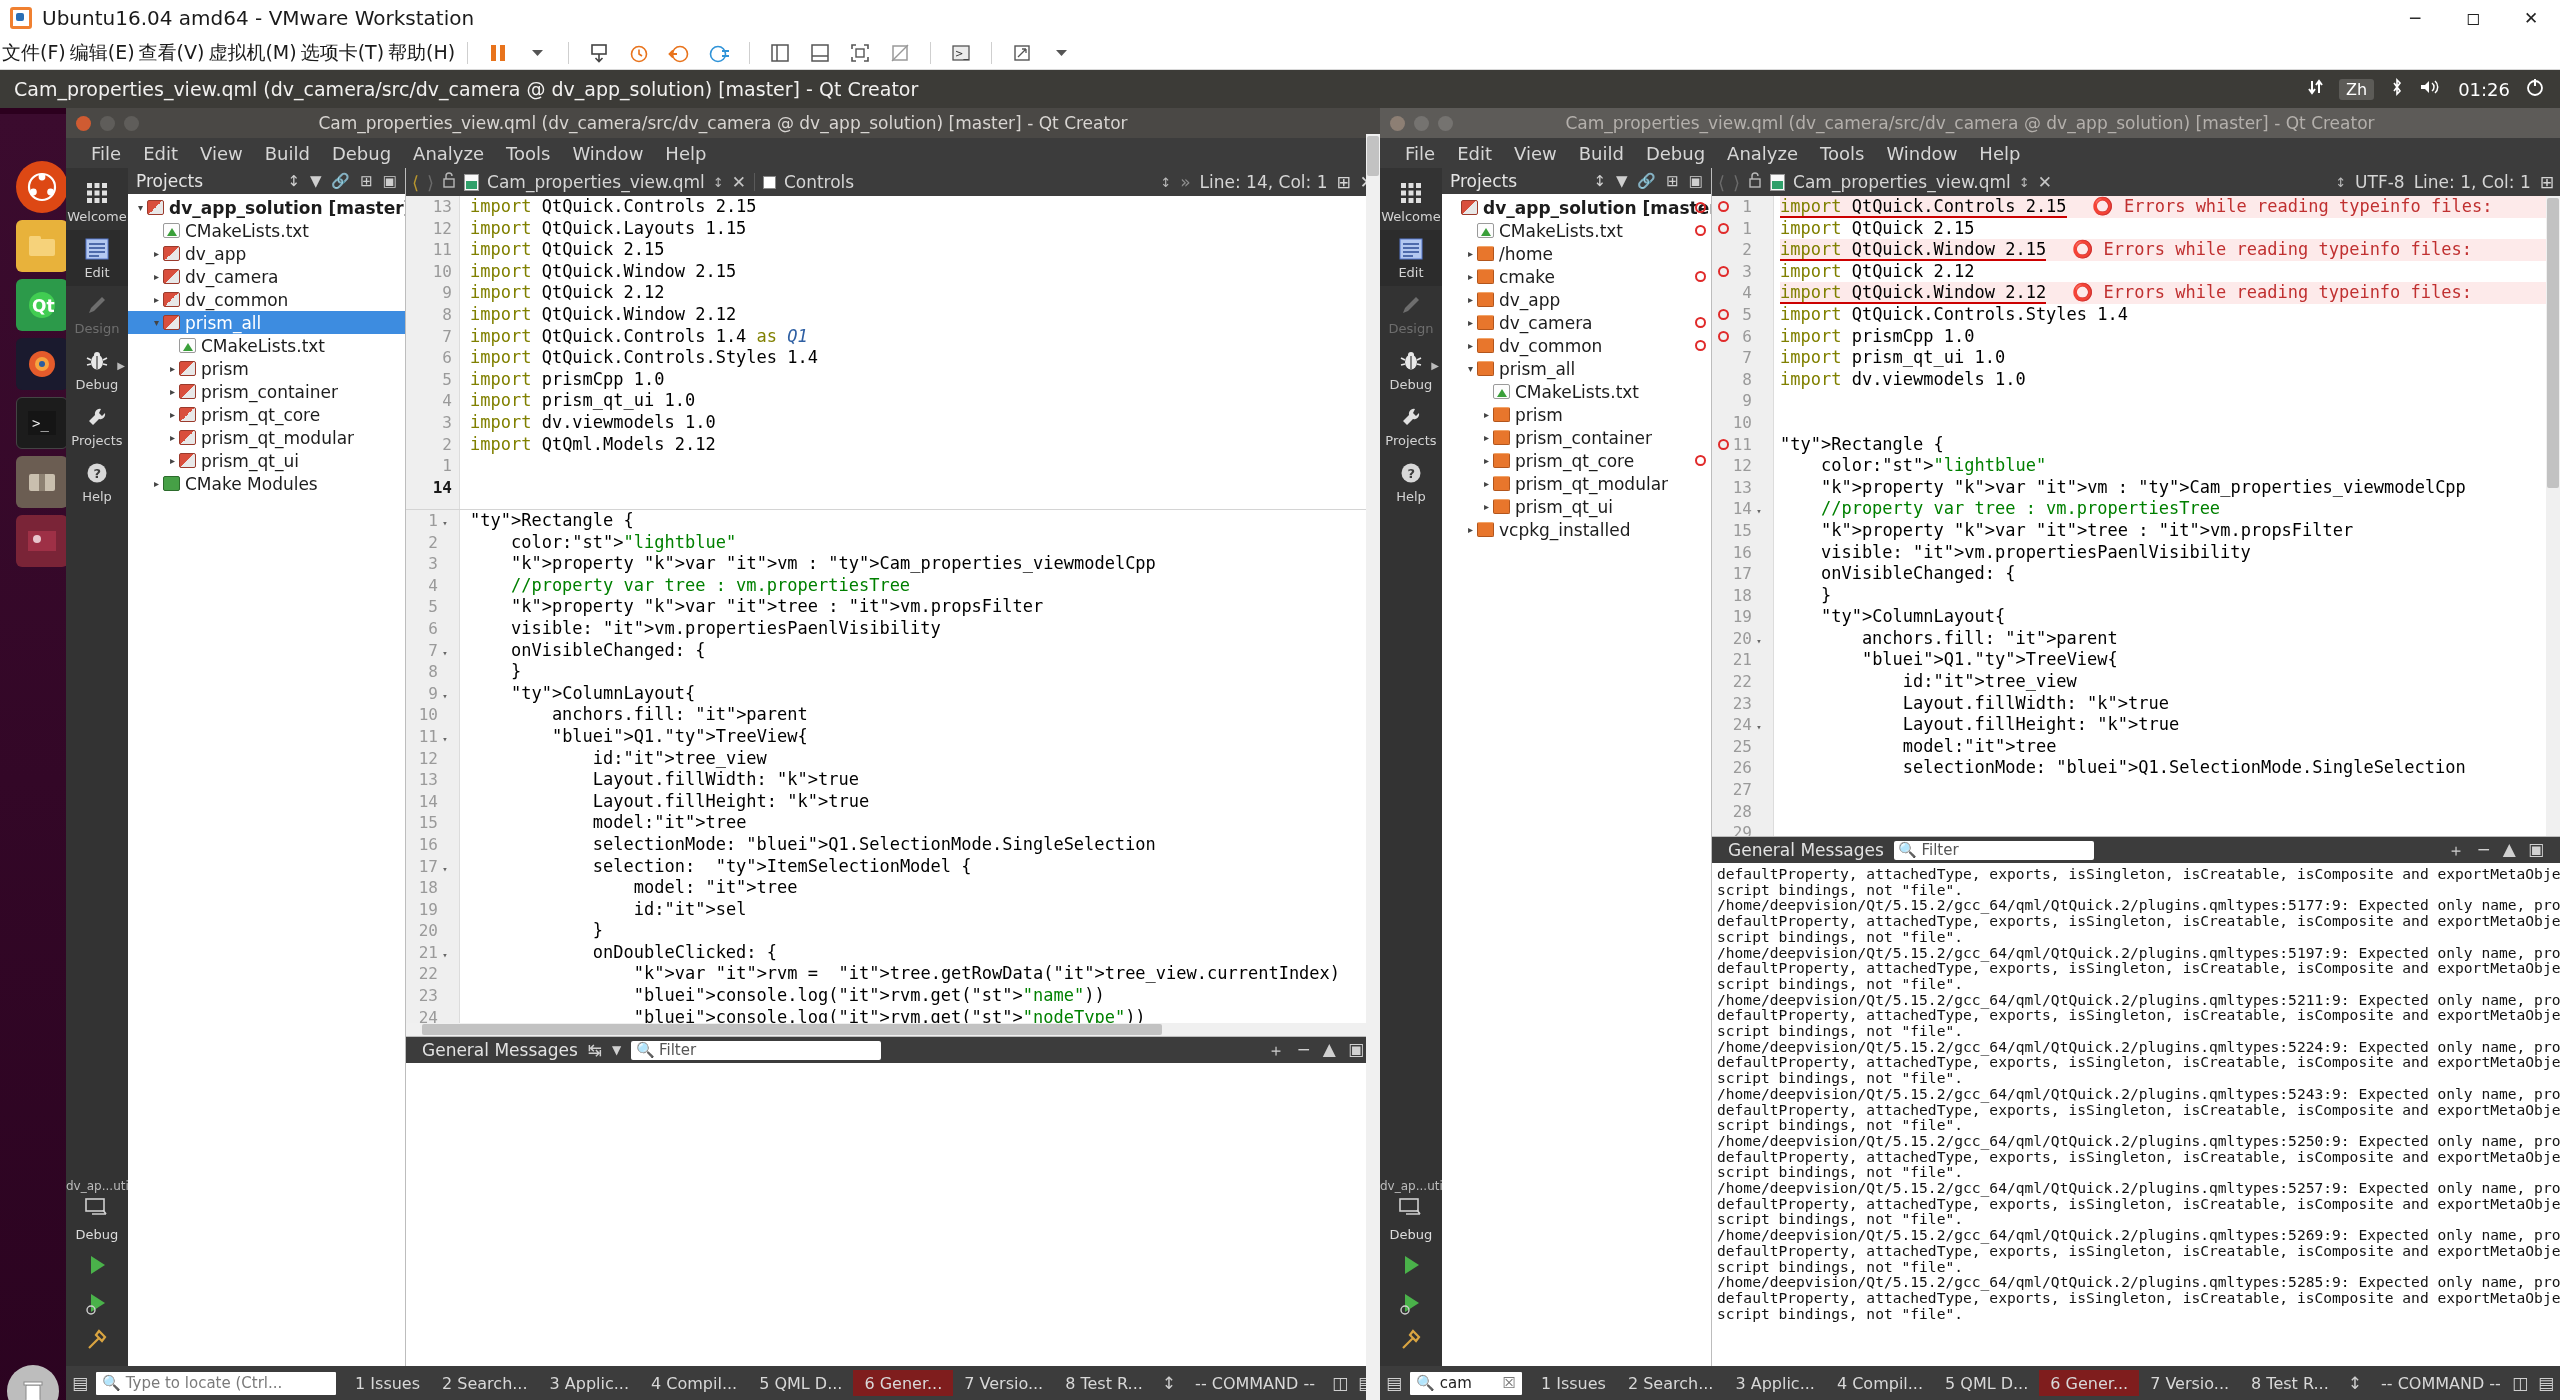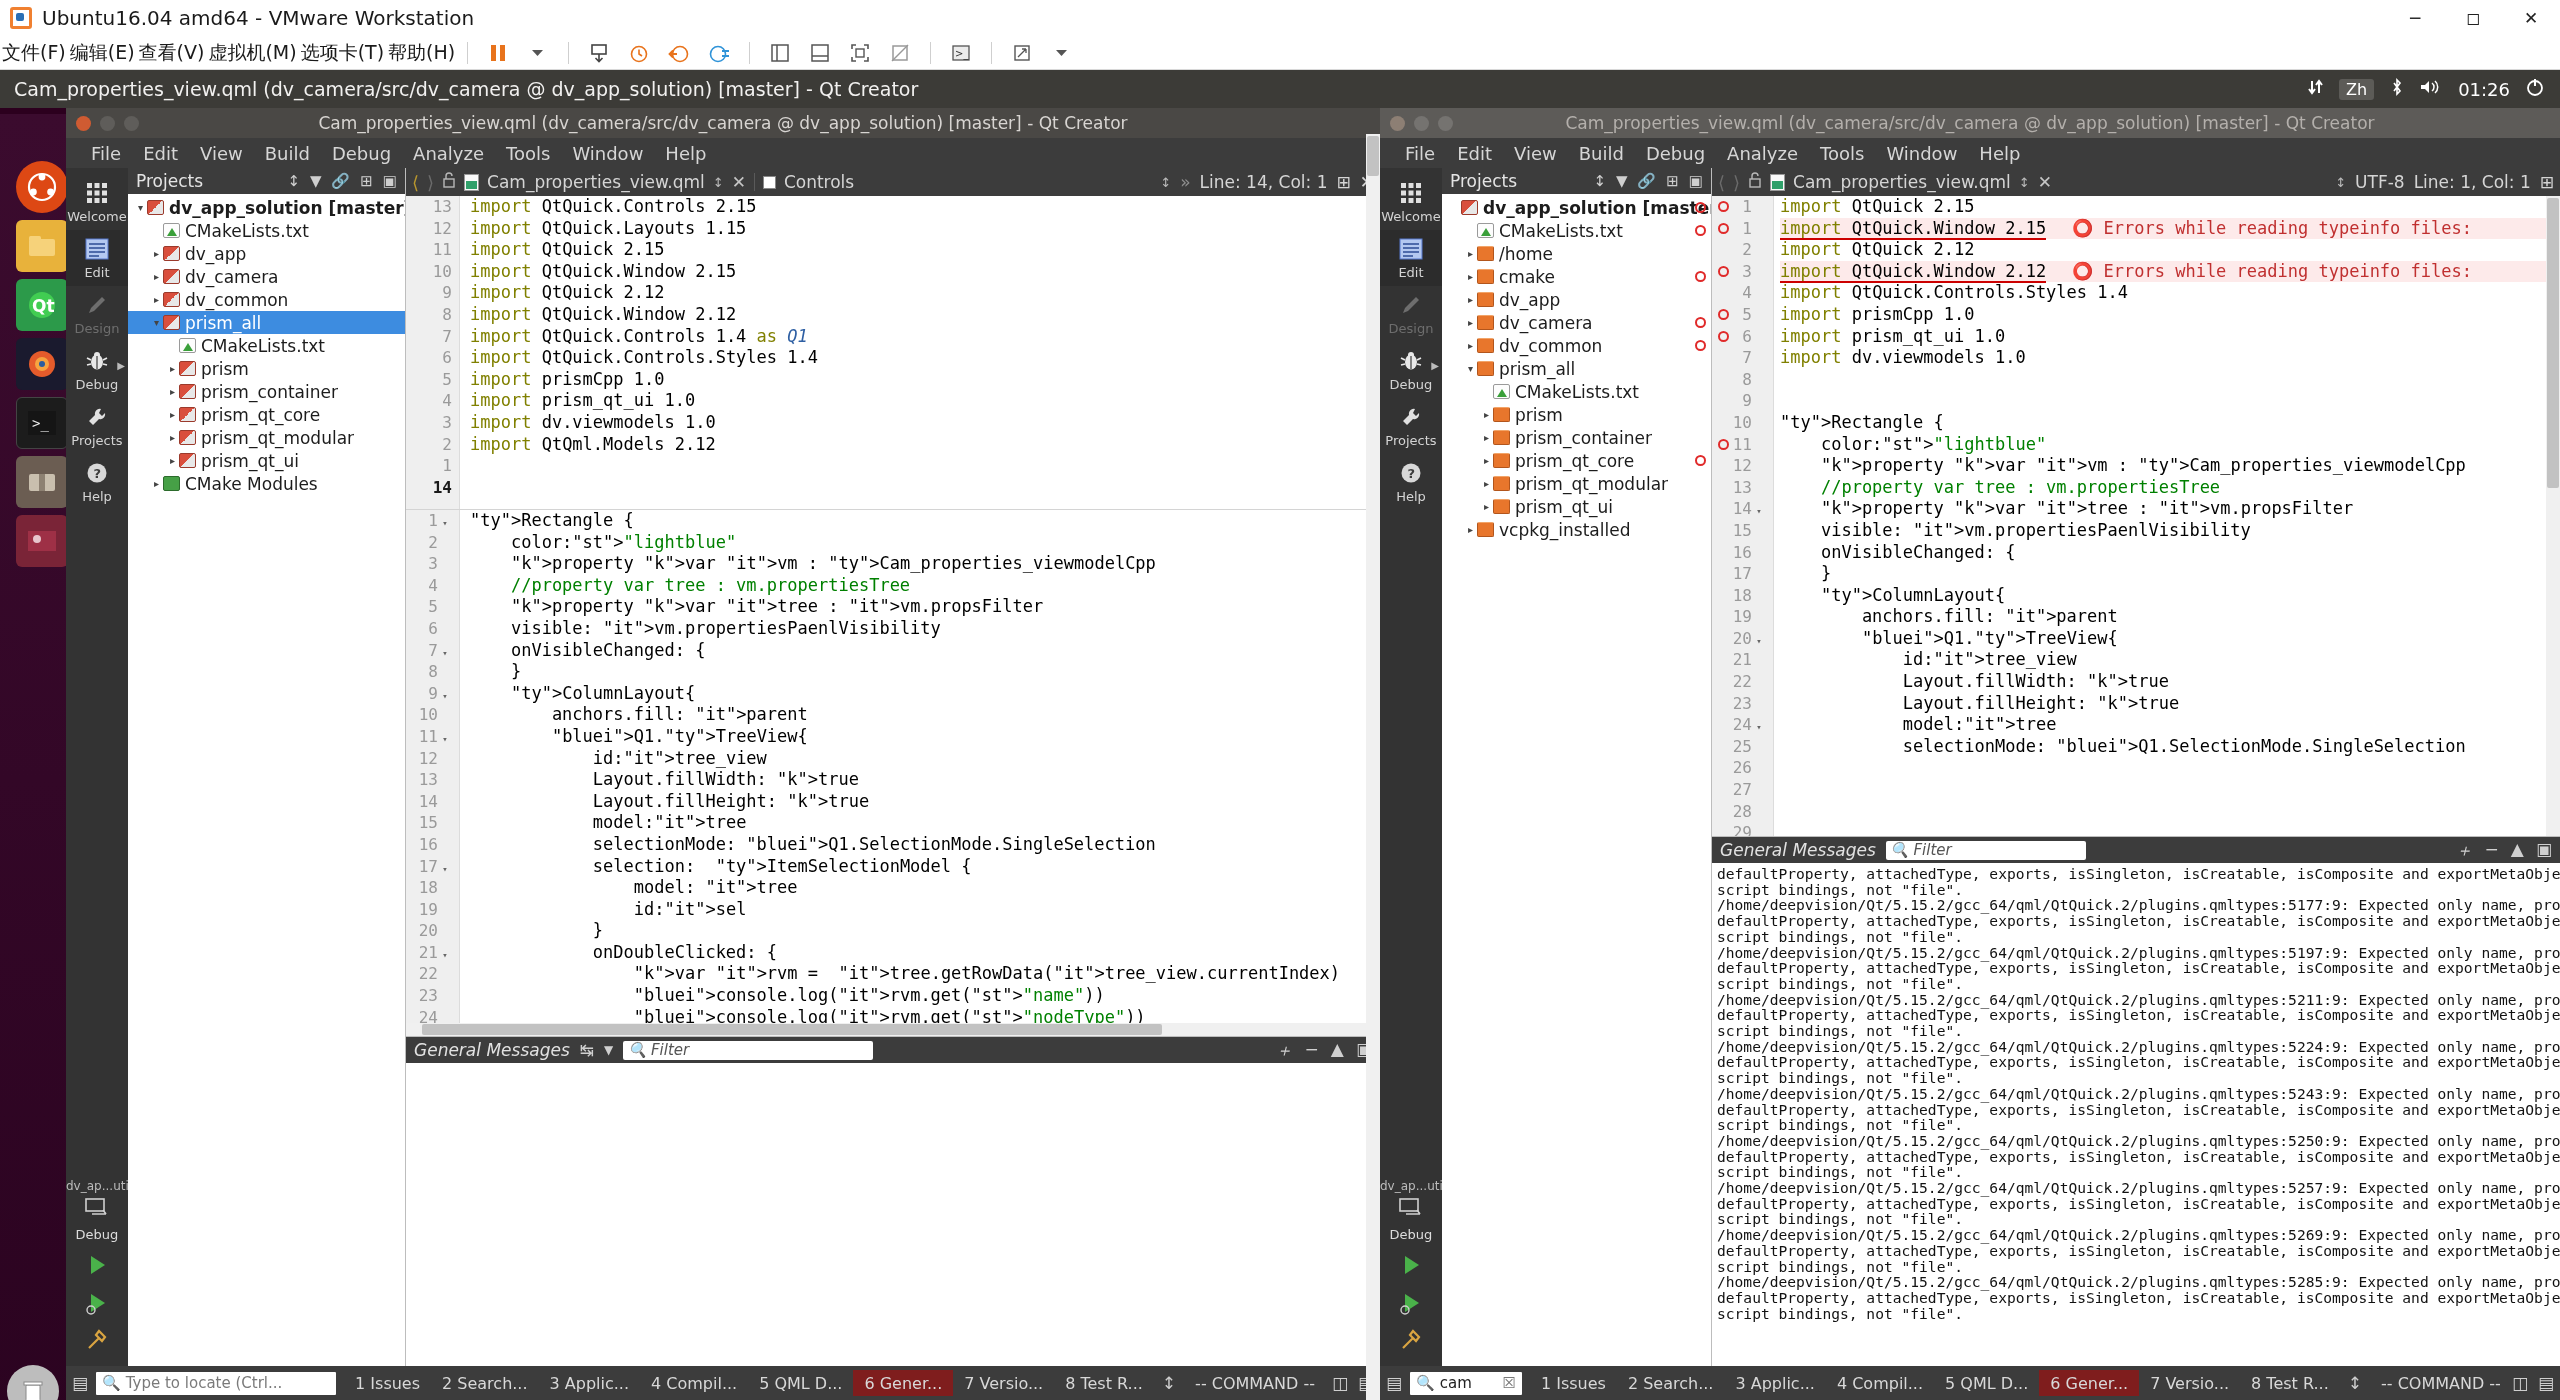--- a/index.html
+++ b/index.html
@@ -120,21 +120,21 @@
   .squig{ border-bottom:2px solid #c00; }
   .errtext{ color:#c03030; }
 
   
   .k{color:#808000;}     
   .st{color:#008000;}
   .bluei{color:#2e5fa3;font-style:italic;}
   .cm{color:#008000;}
 
   .outpane{ background:#ffffff; border-top:1px solid #bdbdbd; display:flex; flex-direction:column;}
-  .out-head{ height:26px; background:#3c3c3c; display:flex; align-items:center; color:#e2e2e2; font-size:17px; padding:0 8px; gap:10px;font-style:italic;}
+  .out-head{ height:26px; background:#3c3c3c; display:flex; align-items:center; color:#e2e2e2; font-size:17px; padding:0 16px; gap:10px;}
   .out-head .filterbox{ background:#ffffff; color:#555; width:250px; height:19px; display:flex;align-items:center; padding:0 5px; font-size:15px; border-radius:2px; gap:4px;}
   .out-head .ohright{ margin-left:auto; display:flex; gap:12px; color:#d0d0d0;}
   .out-body{ flex:1; background:#fff; overflow:hidden; padding:3px 5px; font-family:"DejaVu Sans Mono","Liberation Mono",monospace; font-size:14.6px; line-height:15.7px; color:#111; white-space:pre;}
 
   .statusbar{ height:34px; background:#3c3c3c; display:flex; align-items:center; color:#d8d8d8; font-size:17px; gap:0; padding:0 6px;}
   .locator{ background:#ffffff; color:#7a7a7a; height:23px; width:240px; display:flex; align-items:center; gap:5px; padding:0 6px; font-size:15px; margin:0 8px; border-radius:1px;}
   .sb-item{ padding:0 11px; height:26px; display:flex;align-items:center; white-space:nowrap; font-size:16px;}
   .sb-item.on{ background:#7f1d1d; }
   .sb-right{ margin-left:auto; display:flex; align-items:center; gap:10px;}
 
@@ -987,20 +987,21 @@
               <div class="ln" style="position: relative;">22<span class="fold"></span></div>
               <div class="ln" style="position: relative;">23<span class="fold"></span></div>
               <div class="ln" style="position: relative;">24<span class="fold">▾</span></div>
               <div class="ln" style="position: relative;">25<span class="fold"></span></div>
               <div class="ln" style="position: relative;">26<span class="fold"></span></div>
               <div class="ln" style="position: relative;">27<span class="fold"></span></div>
               <div class="ln" style="position: relative;">28<span class="fold"></span></div>
               <div class="ln" style="position: relative;">29<span class="fold"></span></div>
             </div>
           <div class="codelines" id="right-code-lines" style="padding-left:6px;">
+              <div class="cl errline"><span class="squig"><span class="k">import</span> QtQuick.Controls 2.15</span><span style="display:inline-block;width:26px;"></span><span class="errtext">⭕ Errors while reading typeinfo files:</span></div>
               <div class="cl"><span class="k">import</span> QtQuick 2.15</div>
               <div class="cl errline"><span class="squig"><span class="k">import</span> QtQuick.Window 2.15</span><span style="display:inline-block;width:26px;"></span><span class="errtext">⭕ Errors while reading typeinfo files:</span></div>
               <div class="cl"><span class="k">import</span> QtQuick 2.12</div>
               <div class="cl errline"><span class="squig"><span class="k">import</span> QtQuick.Window 2.12</span><span style="display:inline-block;width:26px;"></span><span class="errtext">⭕ Errors while reading typeinfo files:</span></div>
               <div class="cl"><span class="k">import</span> QtQuick.Controls.Styles 1.4</div>
               <div class="cl"><span class="k">import</span> prismCpp 1.0</div>
               <div class="cl"><span class="k">import</span> prism_qt_ui 1.0</div>
               <div class="cl"><span class="k">import</span> dv.viewmodels 1.0</div>
               <div class="cl">&nbsp;</div>
               <div class="cl">&nbsp;</div>

